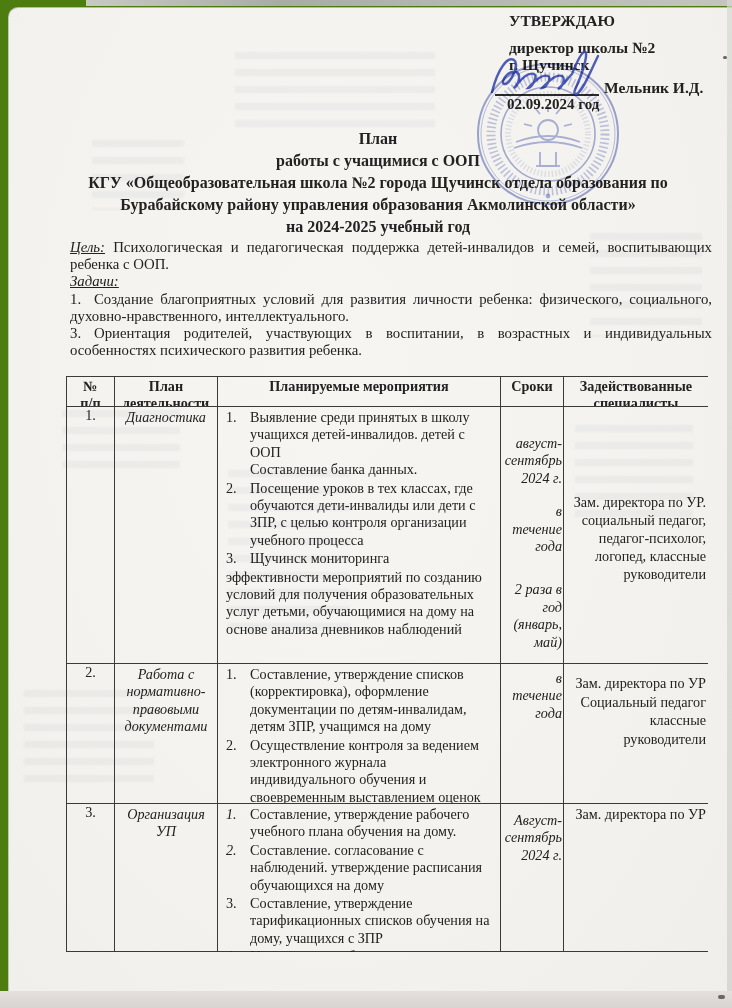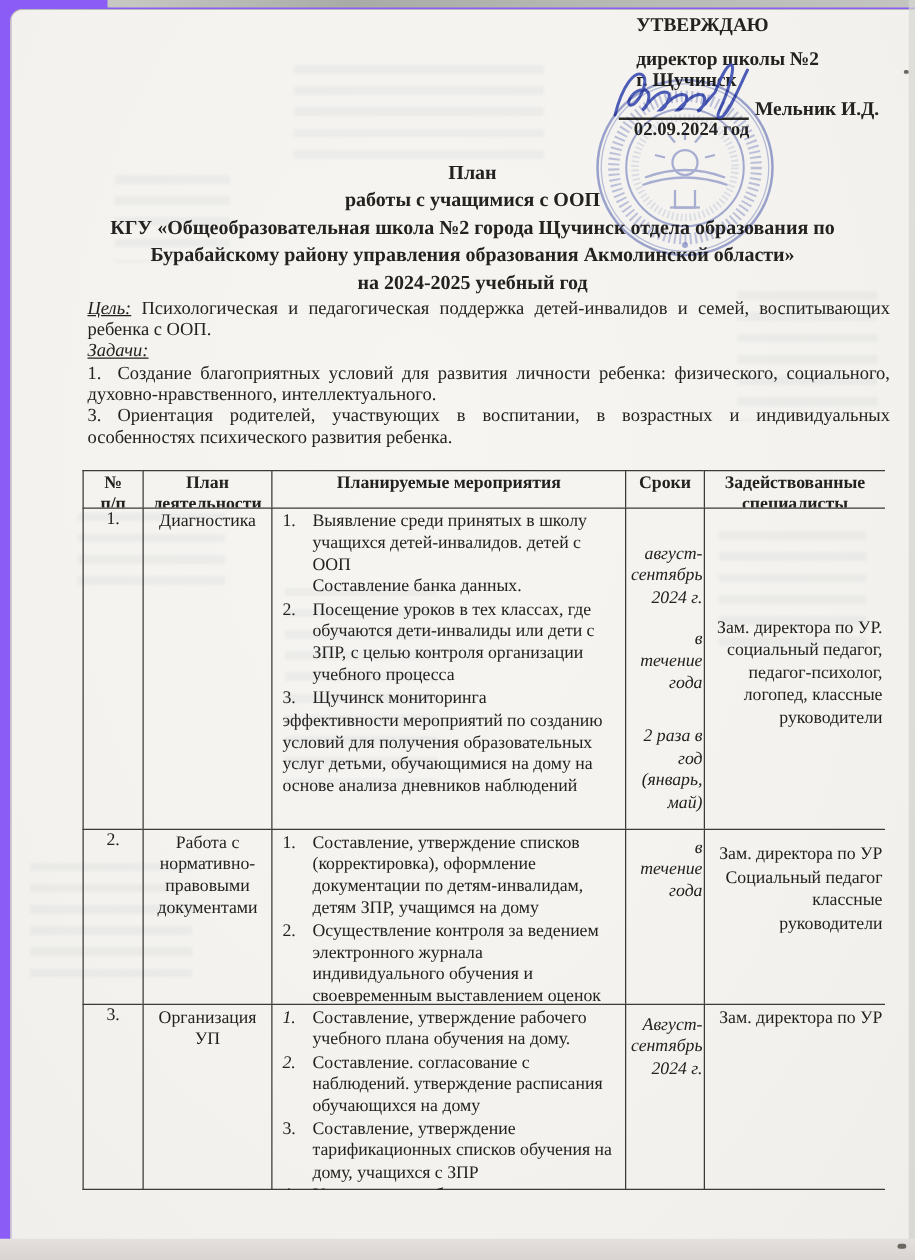--- a/index.html
+++ b/index.html
@@ -1,17 +1,17 @@
 <!DOCTYPE html>
 <html><head>
 <meta charset="utf-8">
 <style>
   html,body{margin:0;padding:0;background:#e8e7e3;}
   .page{position:relative;width:732px;height:1008px;margin:0 auto;overflow:hidden;
-        background:#8b5cf6;font-family:"Liberation Serif","DejaVu Serif",serif;color:#232220;}
+        background:#4d7c0f;font-family:"Liberation Serif","DejaVu Serif",serif;color:#232220;}
   
   .paper{position:absolute;left:8px;top:7px;right:0;bottom:0;
          background:radial-gradient(ellipse at 45% 35%, #f6f5f2 0%, #f3f2ee 60%, #efeeea 100%);
          border-top:1px solid #b9b9b4;border-left:1px solid #c2c2bd;border-top-left-radius:10px;}
   .edge-top{position:absolute;left:86px;top:0;right:0;height:6px;background:linear-gradient(90deg,#c9c9c4,#a9aca6 30%,#b4b6b0 55%,#c4c5c0);}
   .edge-right{position:absolute;right:0;top:0;width:5px;height:100%;background:linear-gradient(180deg,#d8d8d3,#cfcfca);opacity:.7;}
   .edge-bottom{position:absolute;left:0;bottom:0;width:100%;height:17px;background:linear-gradient(180deg,#e4e0dd,#d9d3d1);}
   .speck{position:absolute;background:#6a6660;border-radius:2px;}
   
   .ghost{position:absolute;filter:blur(1.2px);opacity:.55;z-index:1;
@@ -36,21 +36,21 @@
   
   .plan-table{position:absolute;left:66px;top:376px;width:642px;height:576px;z-index:2;
               display:grid;grid-template-columns:48px 103px 283px 63px 145px;
               grid-template-rows:30px 257px 140px 149px;font-size:14.2px;line-height:17.4px;}
   .cell{border-left:1.5px solid #3c3a38;border-top:1.5px solid #3c3a38;overflow:hidden;position:relative;box-sizing:border-box;}
   .plan-table .bottomline{position:absolute;left:0;bottom:0;width:100%;height:0;border-bottom:1.5px solid #3c3a38;}
   .hcell{font-weight:bold;text-align:center;display:flex;flex-direction:column;justify-content:space-between;padding:1px 2px 0 2px;}
   .hcell.single{justify-content:flex-start;align-items:center;}
   .cell-number{text-align:center;}
   .cell-number .num{position:absolute;left:0;width:100%;text-align:center;}
-  .cell-activity{text-align:center;padding:2px 3px;}
+  .cell-activity{text-align:center;padding:2px 3px;font-style:italic;}
   .cell-events{padding:2px 8px 0 8px;}
   .event-item{display:flex;margin-bottom:1px;}
   .event-item .enum{flex:0 0 24px;}
   .event-item .enum.italic{font-style:italic;}
   .event-item .etext{flex:1;white-space:pre-line;}
   .event-cont{white-space:pre-line;}
   .cell-terms{text-align:right;padding:4px 1px;font-style:italic;}
   .term-block{white-space:pre-line;}
   .row-1 .term-0{margin-top:24px;}
   .row-1 .term-1{margin-top:16px;}

